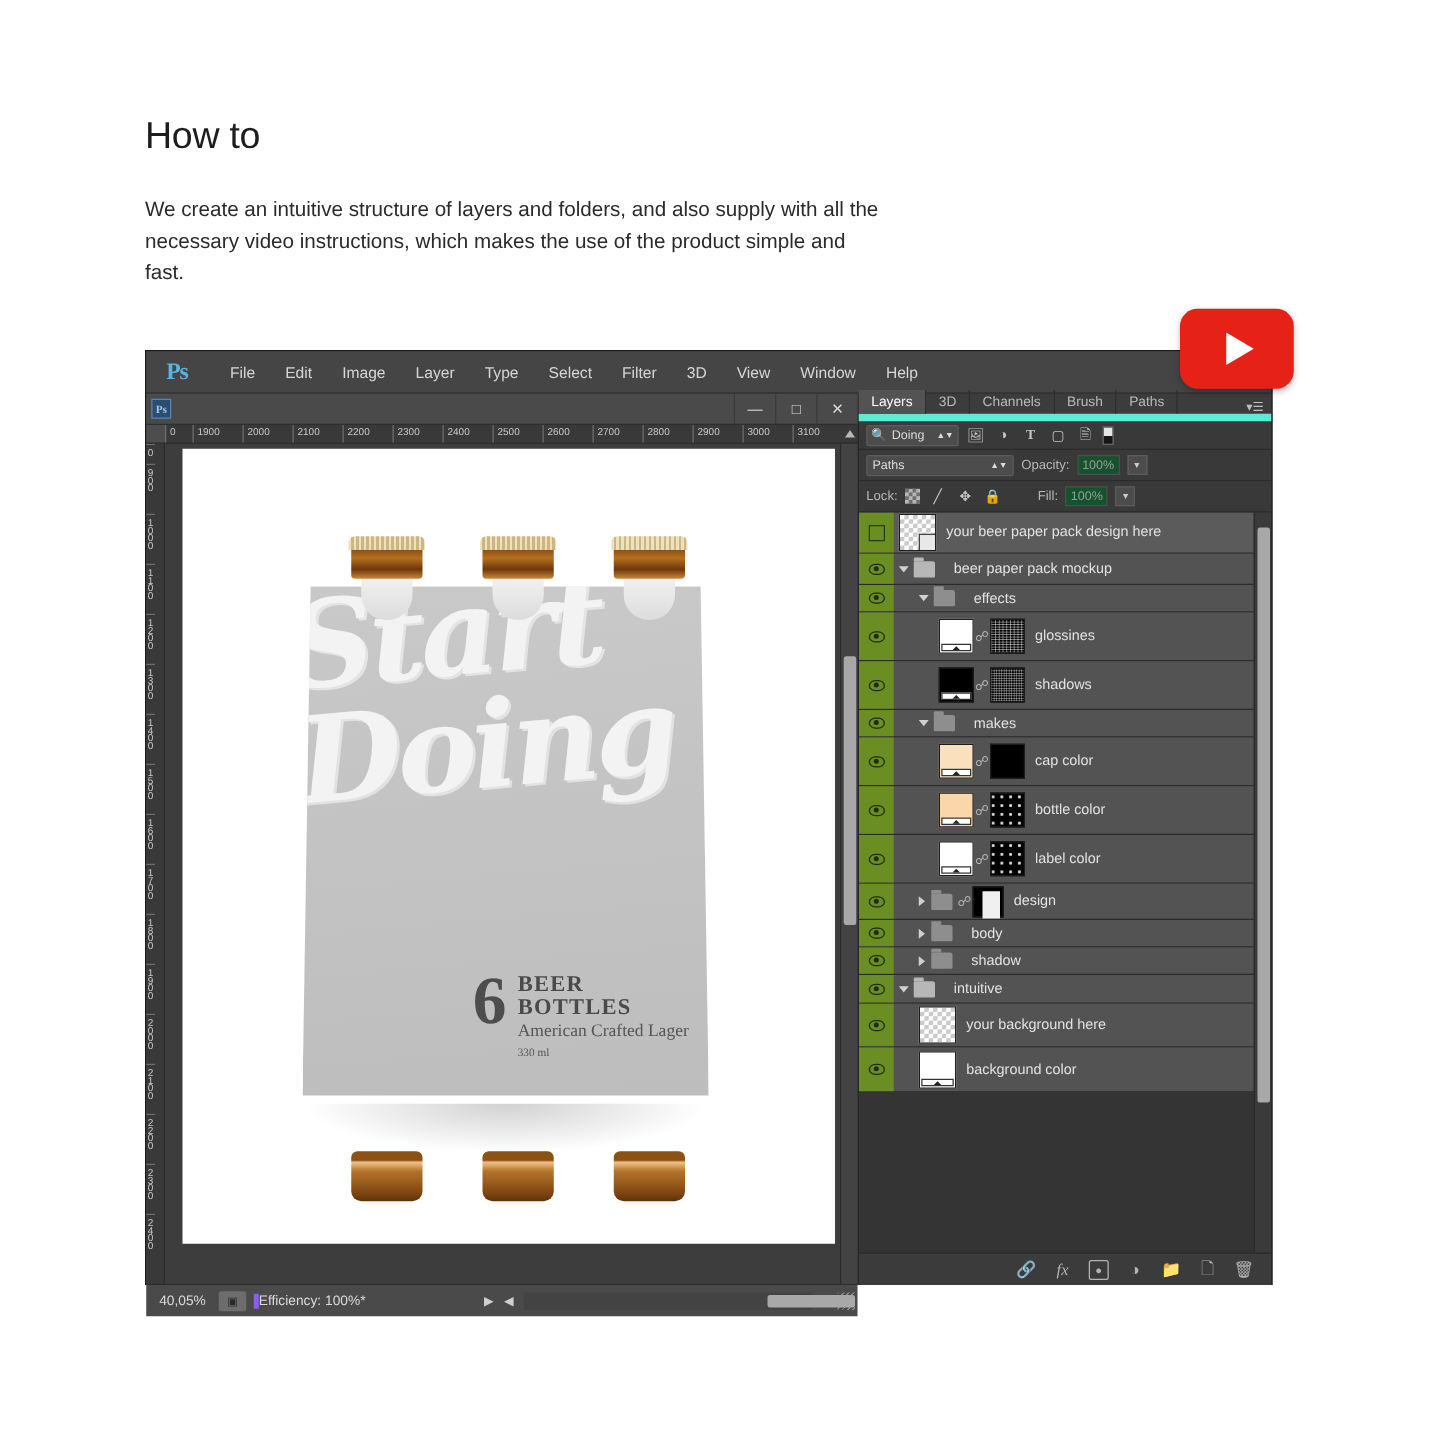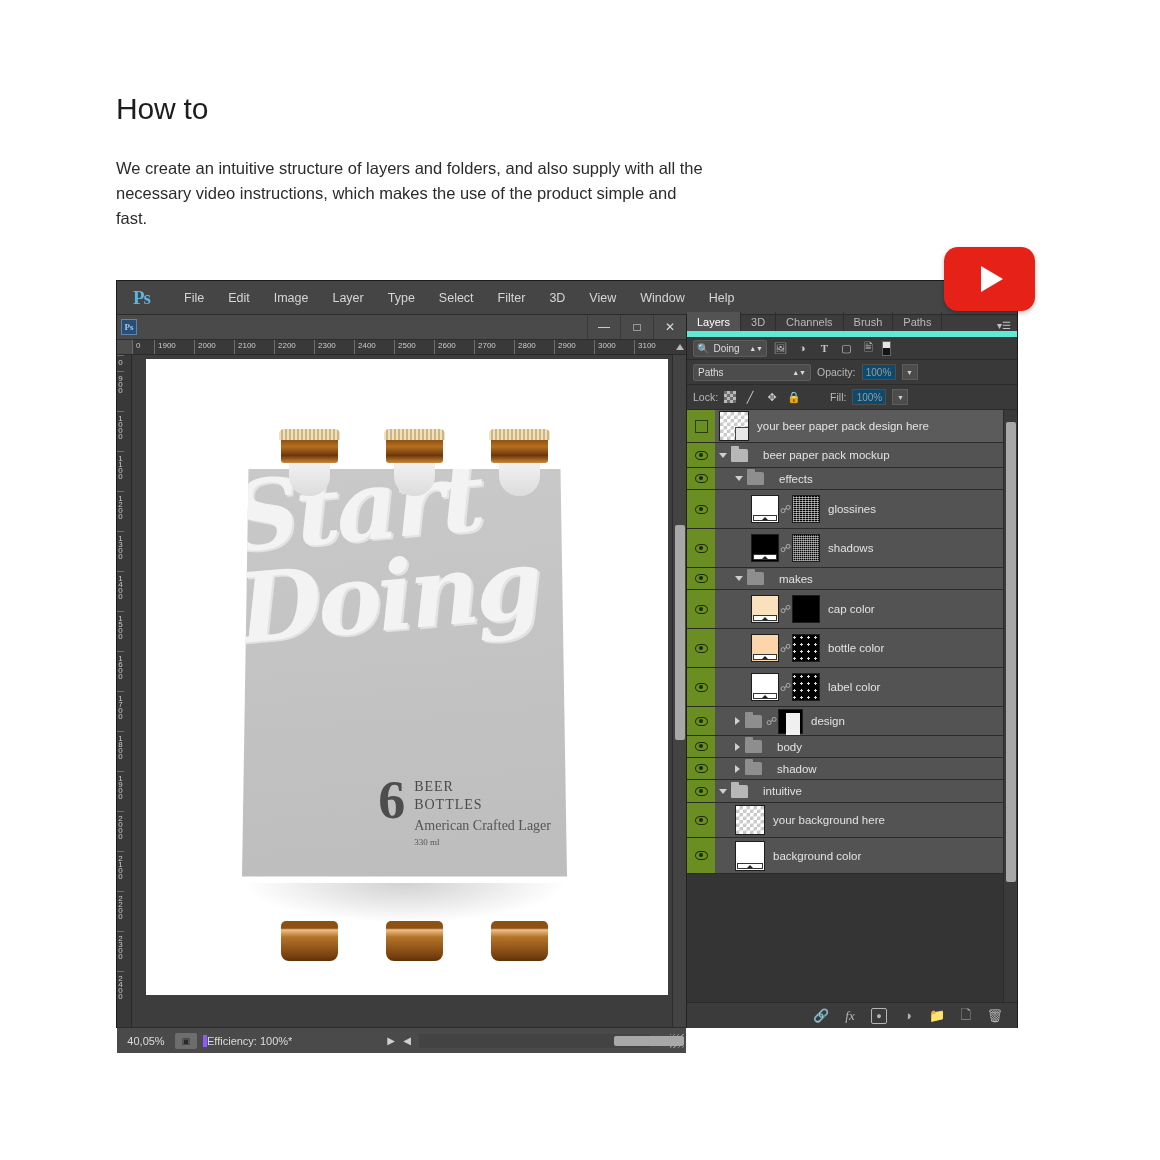--- a/index.html
+++ b/index.html
@@ -177,22 +177,22 @@
   }
   #pack .pack-copy {
     position:absolute; right:16px; bottom:42px;
     display:flex; align-items:flex-start; color:#4a4a4a;
   }
   #pack .big6 {
     font-family:"Liberation Serif", serif; font-size:54px;
     line-height:44px; font-weight:bold; color:#4d4d4d; margin-right:9px;
   }
   #pack .c-title {
-    font-family:"Liberation Serif", serif; font-weight:normal;
-    font-size:14px; line-height:18px; letter-spacing:1px; color:#4a4a4a;
+    font-family:"Liberation Serif", serif; font-weight:bold;
+    font-size:18px; line-height:18px; letter-spacing:1px; color:#4a4a4a;
   }
   #pack .c-sub {
     font-family:"Liberation Serif", serif; font-size:14px;
     margin-top:4px; color:#555;
   }
   #pack .c-vol {
     font-family:"Liberation Serif", serif; font-size:9px;
     margin-top:3px; color:#555;
   }
   .bottle-top {
@@ -255,21 +255,21 @@
     height:25px; display:flex; align-items:center; gap:6px;
     padding:0 6px; background:#393939; border-bottom:1px solid #2b2b2b;
     font-size:10.5px; color:#b8b8b8;
   }
   #blend-select {
     width:118px; height:17px; background:#4c4c4c; border:1px solid #5c5c5c;
     border-radius:2px; display:flex; align-items:center; justify-content:space-between;
     padding:0 4px; font-size:10px; color:#dcdcdc;
   }
   .num-box {
-    width:34px; height:16px; background:#0c4a6e; border:1px solid #4e4e4e;
+    width:34px; height:16px; background:#14532d; border:1px solid #4e4e4e;
     font-size:10px; color:#9a9a9a; display:flex; align-items:center; justify-content:center;
   }
   .num-step {
     width:16px;height:16px;background:#4c4c4c;border:1px solid #5c5c5c;
     font-size:7px;color:#cfcfcf;display:flex;align-items:center;justify-content:center;
   }
   .lock-icon { width:16px;height:16px;display:flex;align-items:center;justify-content:center;
                font-size:11px;color:#c9c9c9; }
 
   #layer-list-wrap { flex:1; display:flex; background:#343434; overflow:hidden; }

